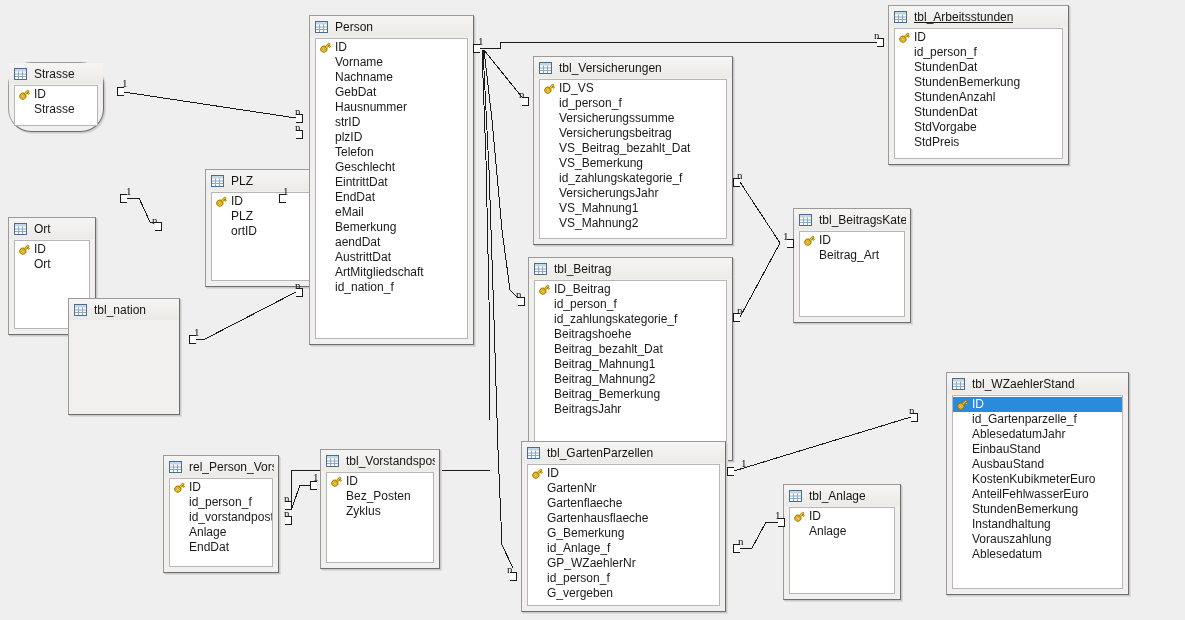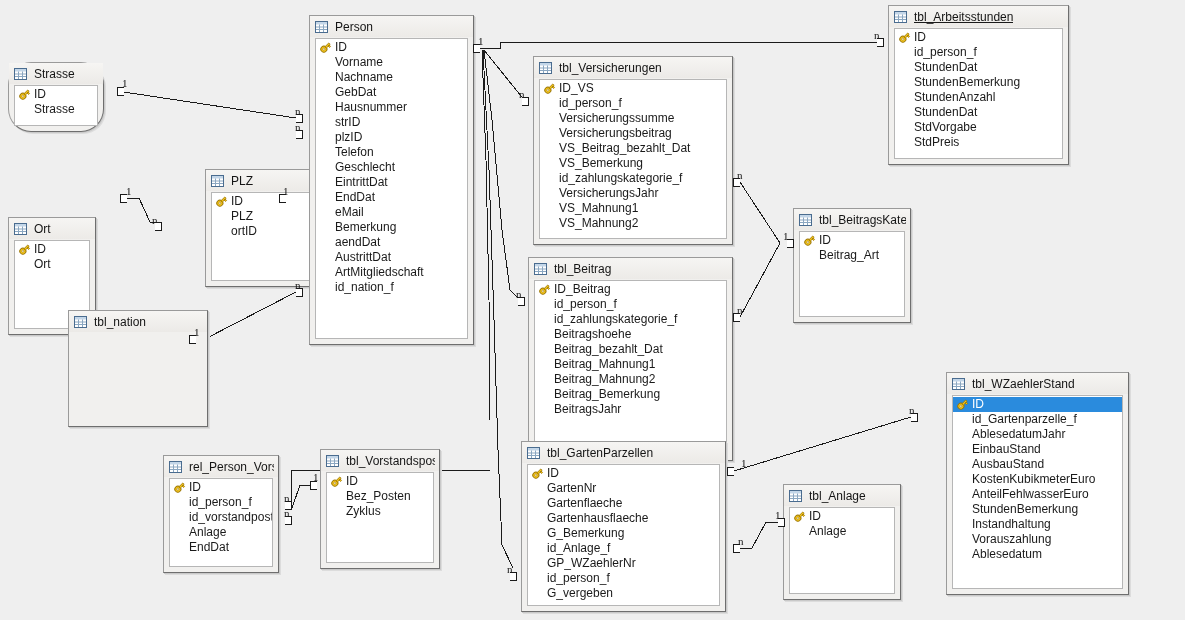--- a/index.html
+++ b/index.html
@@ -209,21 +209,21 @@
           <div class="fld">
             <span class="keyslot"></span>
             <span class="name">PLZ</span>
           </div>
           <div class="fld">
             <span class="keyslot"></span>
             <span class="name">ortID</span>
           </div>
         </div>
       </div>
-      <div class="tbl" style="left: 68px; top: 310px; width: 140px; height: 117px;">
+      <div class="tbl" style="left: 68px; top: 298px; width: 112px; height: 117px;">
         <div class="tbl-head">
           <span class="gicon">
             <svg width="13" height="12" viewBox="0 0 13 12">
               <rect x="0.5" y="0.5" width="12" height="11" fill="#ffffff" stroke="#4a6c8f"></rect>
               <rect x="1" y="1" width="11" height="2.5" fill="#c3d6e8"></rect>
               <line x1="1" y1="6" x2="12" y2="6" stroke="#8ba7c1" stroke-width="1"></line>
               <line x1="1" y1="8.5" x2="12" y2="8.5" stroke="#8ba7c1" stroke-width="1"></line>
               <line x1="4.5" y1="3.5" x2="4.5" y2="11" stroke="#8ba7c1" stroke-width="1"></line>
               <line x1="8.5" y1="3.5" x2="8.5" y2="11" stroke="#8ba7c1" stroke-width="1"></line>
             </svg>

